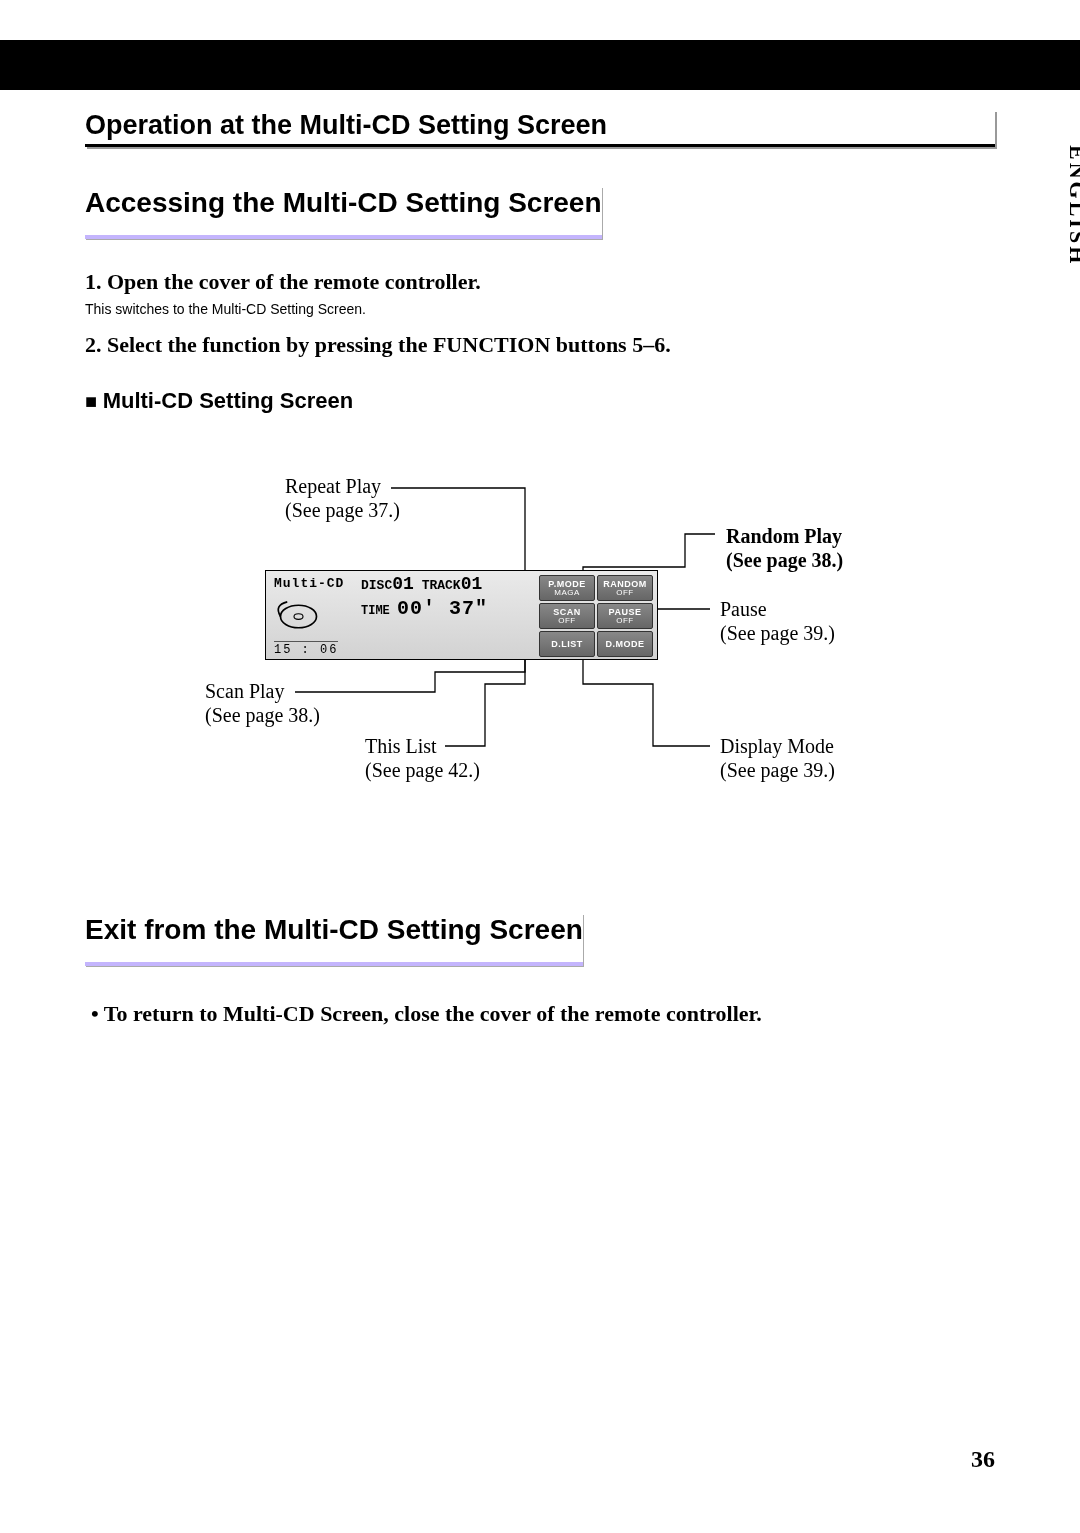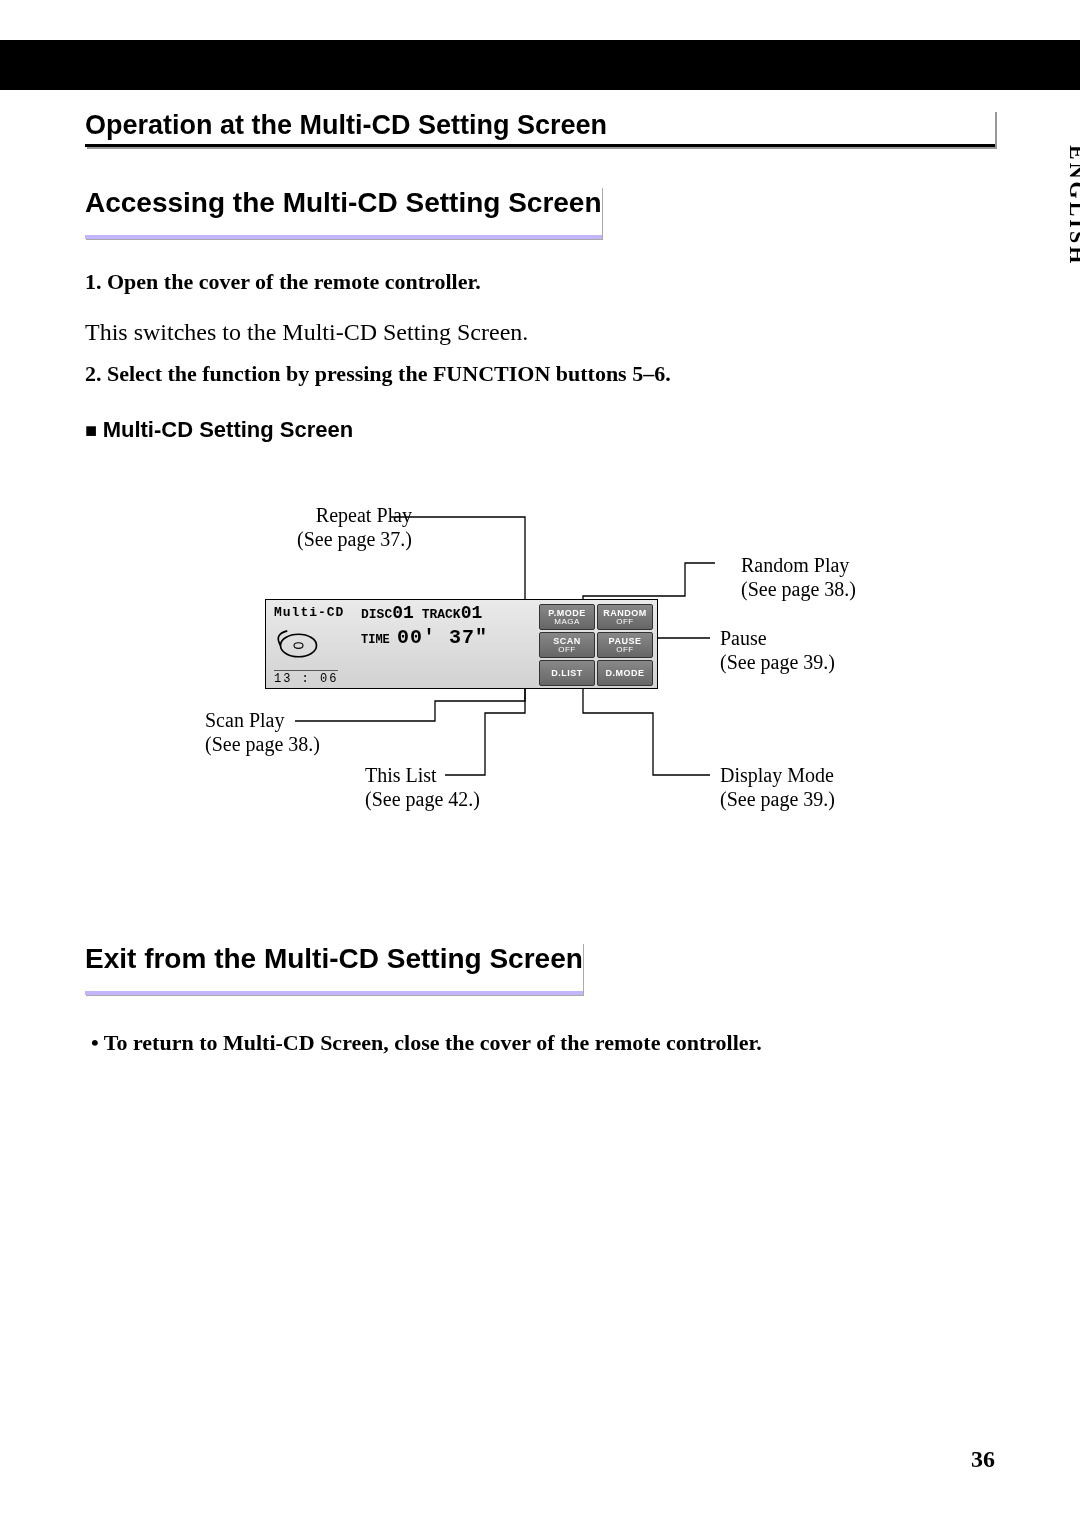--- a/index.html
+++ b/index.html
@@ -57,23 +57,23 @@
   .step {
     margin-top: 10px;
     margin-bottom: 15px;
   }
   .step-head {
     font-family: "Times New Roman", serif;
     font-weight: bold;
     font-size: 22px;
   }
   .step-sub {
-    font-family: Liberation Serif, serif;
-    font-size: 24px;
-    margin-top: 24px;
+    font-family: Liberation Sans, sans-serif;
+    font-size: 14px;
+    margin-top: 6px;
   }
   .subhead {
     font-family: Arial, Helvetica, sans-serif;
     font-weight: bold;
     font-size: 22px;
     margin-top: 30px;
   }
   .subhead::before {
     content: "■ ";
     font-size: 20px;
@@ -226,21 +226,21 @@
           <span>TIME</span>
           <span class="tval">00' 37"</span>
         </div>
         <div class="lcd-icon">
           <svg viewBox="0 0 40 30" width="45" height="35">
             <ellipse cx="20" cy="15" rx="16" ry="10" fill="none" stroke="#000" stroke-width="1.5"></ellipse>
             <ellipse cx="20" cy="15" rx="4" ry="2.5" fill="none" stroke="#000" stroke-width="1"></ellipse>
             <path d="M 4 15 Q -2 5 10 2" fill="none" stroke="#000" stroke-width="1.5"></path>
           </svg>
         </div>
-        <div class="lcd-clock">13 : 06</div>
+        <div class="lcd-clock">15 : 06</div>
 
         <div class="grid-btns">
           <div class="gbtn">
             <span>P.MODE</span>
             <span class="sub">MAGA</span>
           </div>
           <div class="gbtn">
             <span>RANDOM</span>
             <span class="sub">OFF</span>
           </div>
@@ -255,26 +255,26 @@
           <div class="gbtn">
             <span>D.LIST</span>
           </div>
           <div class="gbtn">
             <span>D.MODE</span>
           </div>
         </div>
       </div>
     </div>
 
-    <div class="callout" style="left:112px; top:0px;text-align:right;">
+    <div class="callout" style="left:100px; top:0px;">
       <div>Repeat Play</div>
       <div>(See page 37.)</div>
     </div>
 
-    <div class="callout" style="left:556px; top:50px;">
+    <div class="callout" style="left:541px; top:50px;font-weight:bold;">
       <div>Random Play</div>
       <div>(See page 38.)</div>
     </div>
 
     <div class="callout" style="left:535px; top:123px;">
       <div>Pause</div>
       <div>(See page 39.)</div>
     </div>
 
     <div class="callout" style="left:20px; top:205px;">

